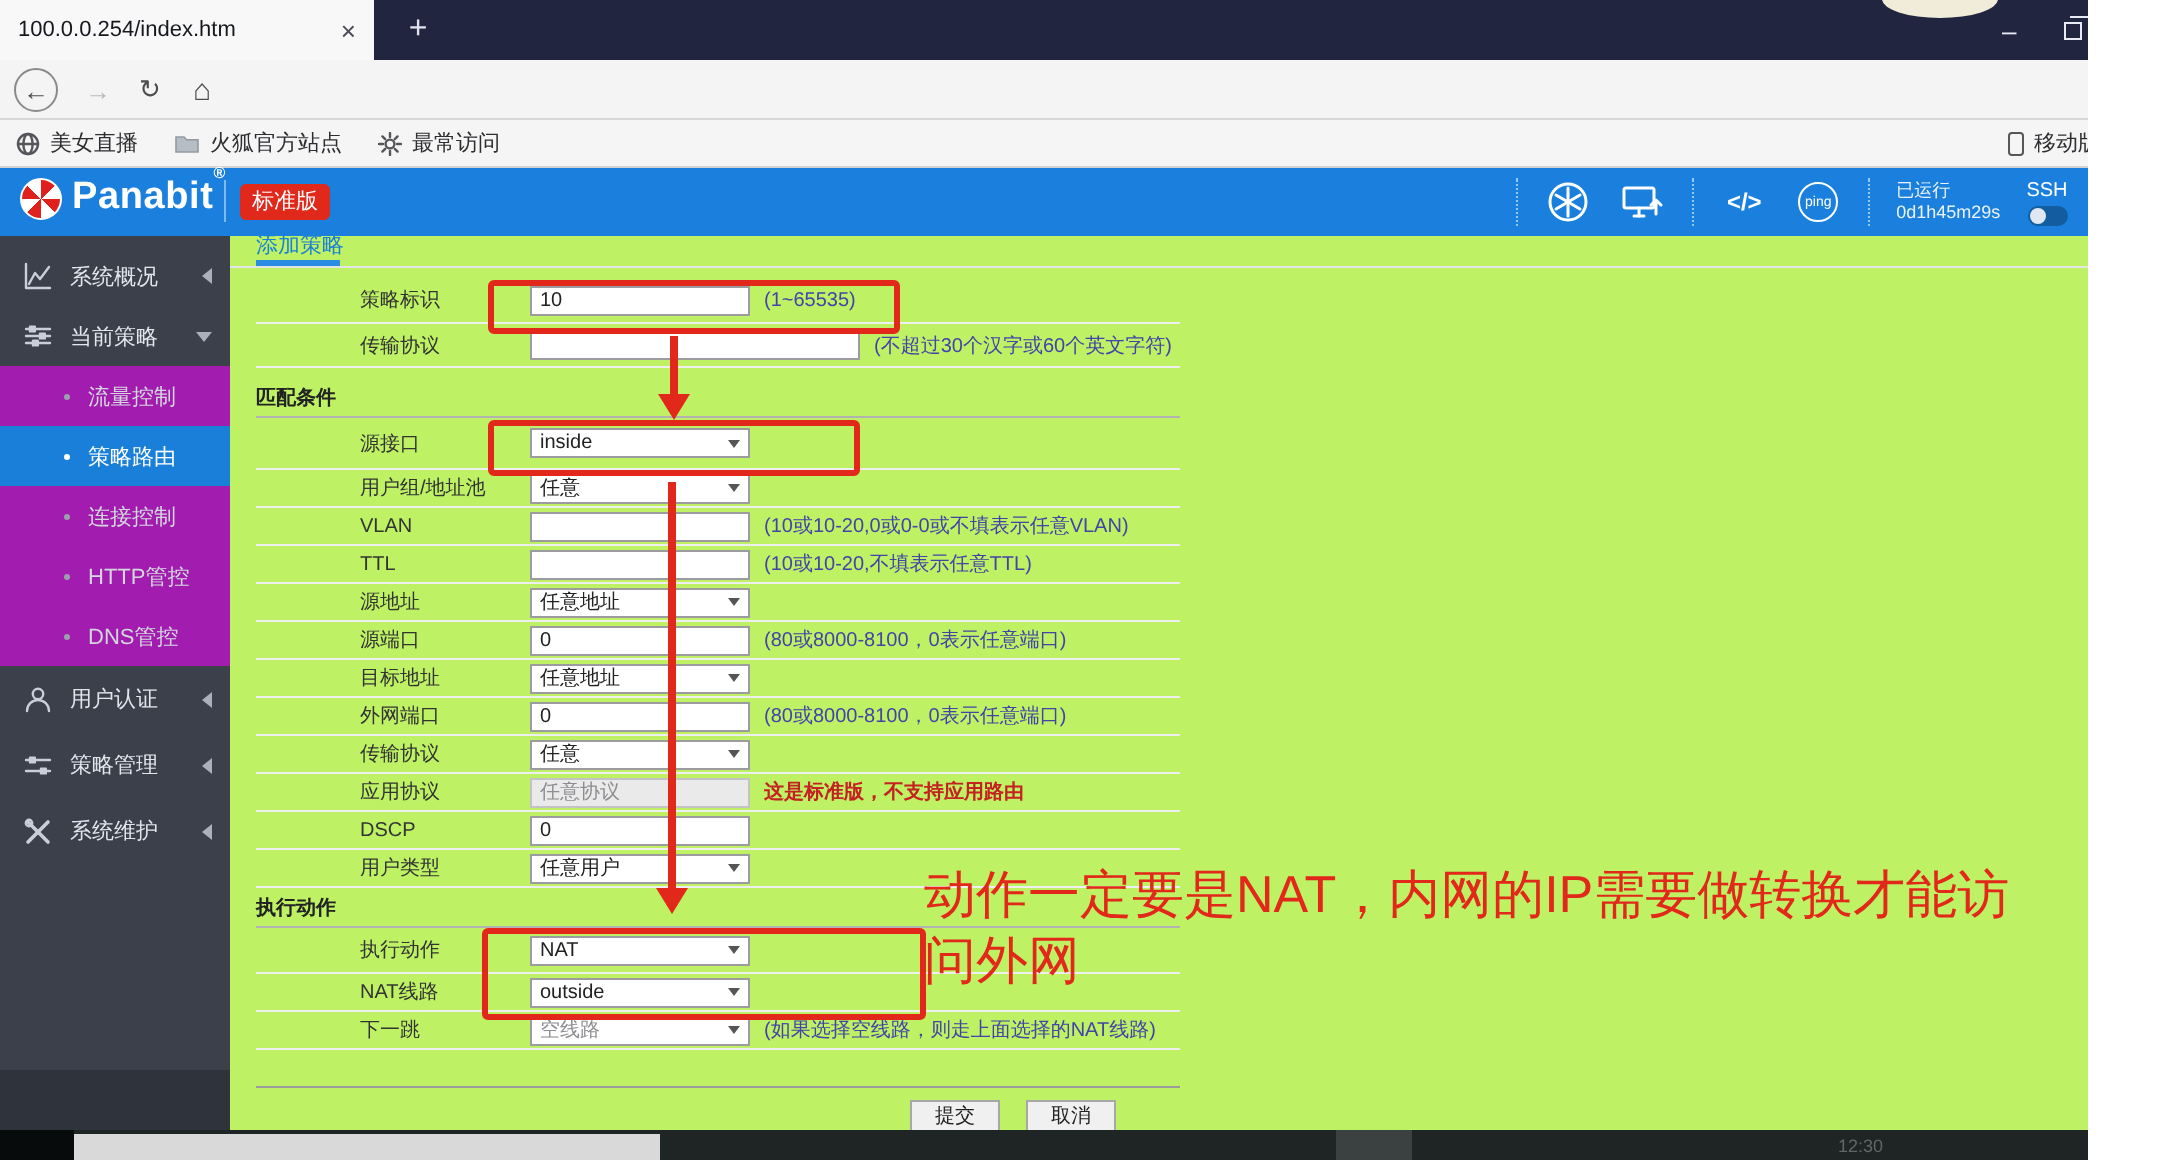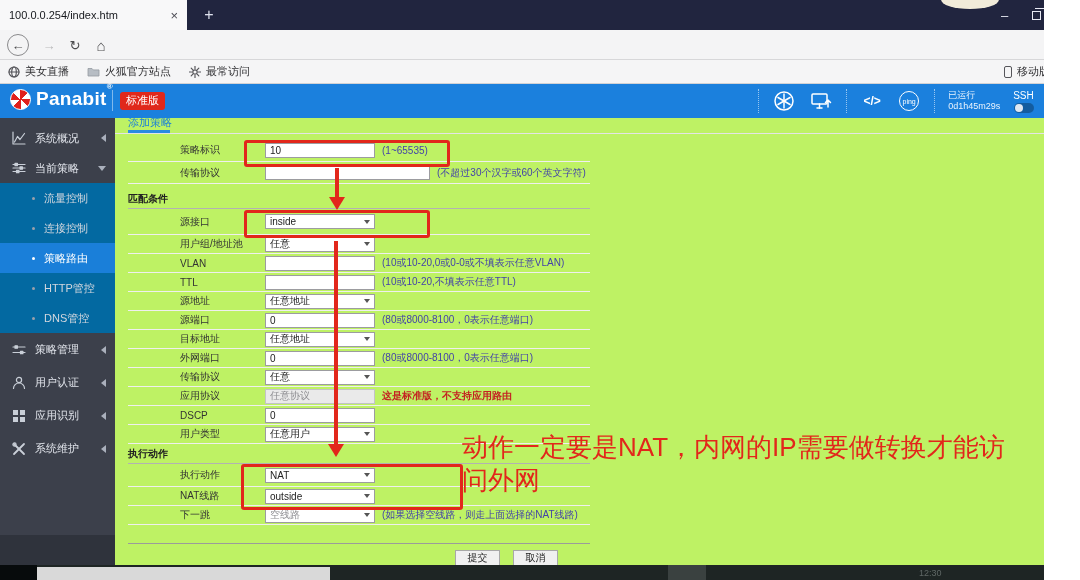--- a/index.html
+++ b/index.html
@@ -73,21 +73,21 @@
   .ssh-toggle { width:20px; height:10px; border-radius:5px; background:rgba(0,0,0,.28); position:relative; }
   .ssh-toggle::after { content:""; position:absolute; left:1px; top:1px; width:8px; height:8px; border-radius:50%; background:#dfe8f2; }
 
   
   .sidebar { position:absolute; left:0; top:118px; width:115px; height:447px; background:#3c404b; }
   .sitem { height:30px; display:flex; align-items:center; padding:0 9px 0 12px; color:#e2e5ec; font-size:11px; }
   .sitem svg { flex:0 0 14px; }
   .sitem .slabel { margin-left:9px; }
   .tri-left { margin-left:auto; width:0; height:0; border-top:4px solid transparent; border-bottom:4px solid transparent; border-right:5px solid #aab0bc; }
   .tri-down { margin-left:auto; width:0; height:0; border-left:4px solid transparent; border-right:4px solid transparent; border-top:5px solid #aab0bc; }
-  .ssub { height:30px; display:flex; align-items:center; padding-left:32px; font-size:11px; color:#d3d7de; background:#0369a1; }
+  .ssub { height:30px; display:flex; align-items:center; padding-left:32px; font-size:11px; color:#d3d7de; background:#a21caf; }
   .ssub .dot { width:3px; height:3px; border-radius:50%; background:#9aa0ab; margin-right:9px; }
   .ssub.active { background:#1a7fd9; color:#fff; }
   .ssub.active .dot { background:#fff; }
   .side-foot { position:absolute; left:0; top:417px; width:115px; height:30px; background:#2f333c; }
 
   
   .content { position:absolute; left:115px; top:118px; width:955px; height:447px; background:#bef264; overflow:hidden; }
   .page-tab { position:absolute; left:13px; top:-3px; font-size:11px; color:#1a7fd9; }
   .page-tab-line { position:absolute; left:13px; top:12px; width:42px; height:3px; background:#2a8ce2; }
   .tabs-border { position:absolute; left:0; top:15px; width:945px; border-bottom:1px solid #e4e4e6; }
@@ -299,63 +299,53 @@
           <rect x="8" y="5.8" width="2.4" height="2.4" fill="#c9cfd8"></rect>
           <rect x="4.5" y="9.3" width="2.4" height="2.4" fill="#c9cfd8"></rect>
       </svg>
       <span class="slabel">当前策略</span>
       <span class="tri-down"></span>
     </div>
     <div class="ssub">
         <span class="dot"></span>
         <span>流量控制</span>
       </div>
+    <div class="ssub active">
+        <span class="dot"></span>
+        <span>策略路由</span>
+      </div>
     <div class="ssub">
         <span class="dot"></span>
         <span>连接控制</span>
       </div>
-    <div class="ssub active">
-        <span class="dot"></span>
-        <span>策略路由</span>
-      </div>
     <div class="ssub">
         <span class="dot"></span>
         <span>HTTP管控</span>
       </div>
     <div class="ssub">
         <span class="dot"></span>
         <span>DNS管控</span>
       </div>
 
+    <div class="sitem" style="height:33px">
+      <svg class="sgray" width="14" height="14" viewBox="0 0 14 14">
+        <circle cx="7" cy="4" r="2.6"></circle>
+          <path d="M1.5 12.5 a5.5 5.5 0 0 1 11 0"></path>
+      </svg>
+      <span class="slabel">用户认证</span>
+      <span class="tri-left"></span>
+    </div>
     <div class="sitem" style="height:33px">
       <svg class="sgray" width="14" height="14" viewBox="0 0 14 14">
         <line x1="1" y1="4" x2="13" y2="4"></line>
           <line x1="1" y1="9.5" x2="13" y2="9.5"></line>
         <rect x="3" y="2.8" width="2.4" height="2.4" fill="#c9cfd8"></rect>
           <rect x="8.5" y="8.3" width="2.4" height="2.4" fill="#c9cfd8"></rect>
       </svg>
       <span class="slabel">策略管理</span>
-      <span class="tri-left"></span>
-    </div>
-    <div class="sitem" style="height:33px">
-      <svg class="sgray" width="14" height="14" viewBox="0 0 14 14">
-        <circle cx="7" cy="4" r="2.6"></circle>
-          <path d="M1.5 12.5 a5.5 5.5 0 0 1 11 0"></path>
-      </svg>
-      <span class="slabel">用户认证</span>
-      <span class="tri-left"></span>
-    </div>
-    <div class="sitem" style="height:33px">
-      <svg width="14" height="14" viewBox="0 0 14 14">
-        <rect x="1" y="1" width="5" height="5" fill="#c9cfd8"></rect>
-          <rect x="8" y="1" width="5" height="5" fill="#c9cfd8"></rect>
-        <rect x="1" y="8" width="5" height="5" fill="#c9cfd8"></rect>
-          <rect x="8" y="8" width="5" height="5" fill="#c9cfd8"></rect>
-      </svg>
-      <span class="slabel">应用识别</span>
       <span class="tri-left"></span>
     </div>
     <div class="sitem" style="height:33px">
       <svg class="sgray" width="14" height="14" viewBox="0 0 14 14">
         <path d="M2 12 L12 2" stroke-width="1.8"></path>
           <path d="M2 2 L12 12" stroke-width="1.8"></path>
           <circle cx="2.5" cy="2.5" r="1.6"></circle>
       </svg>
       <span class="slabel">系统维护</span>
       <span class="tri-left"></span>

